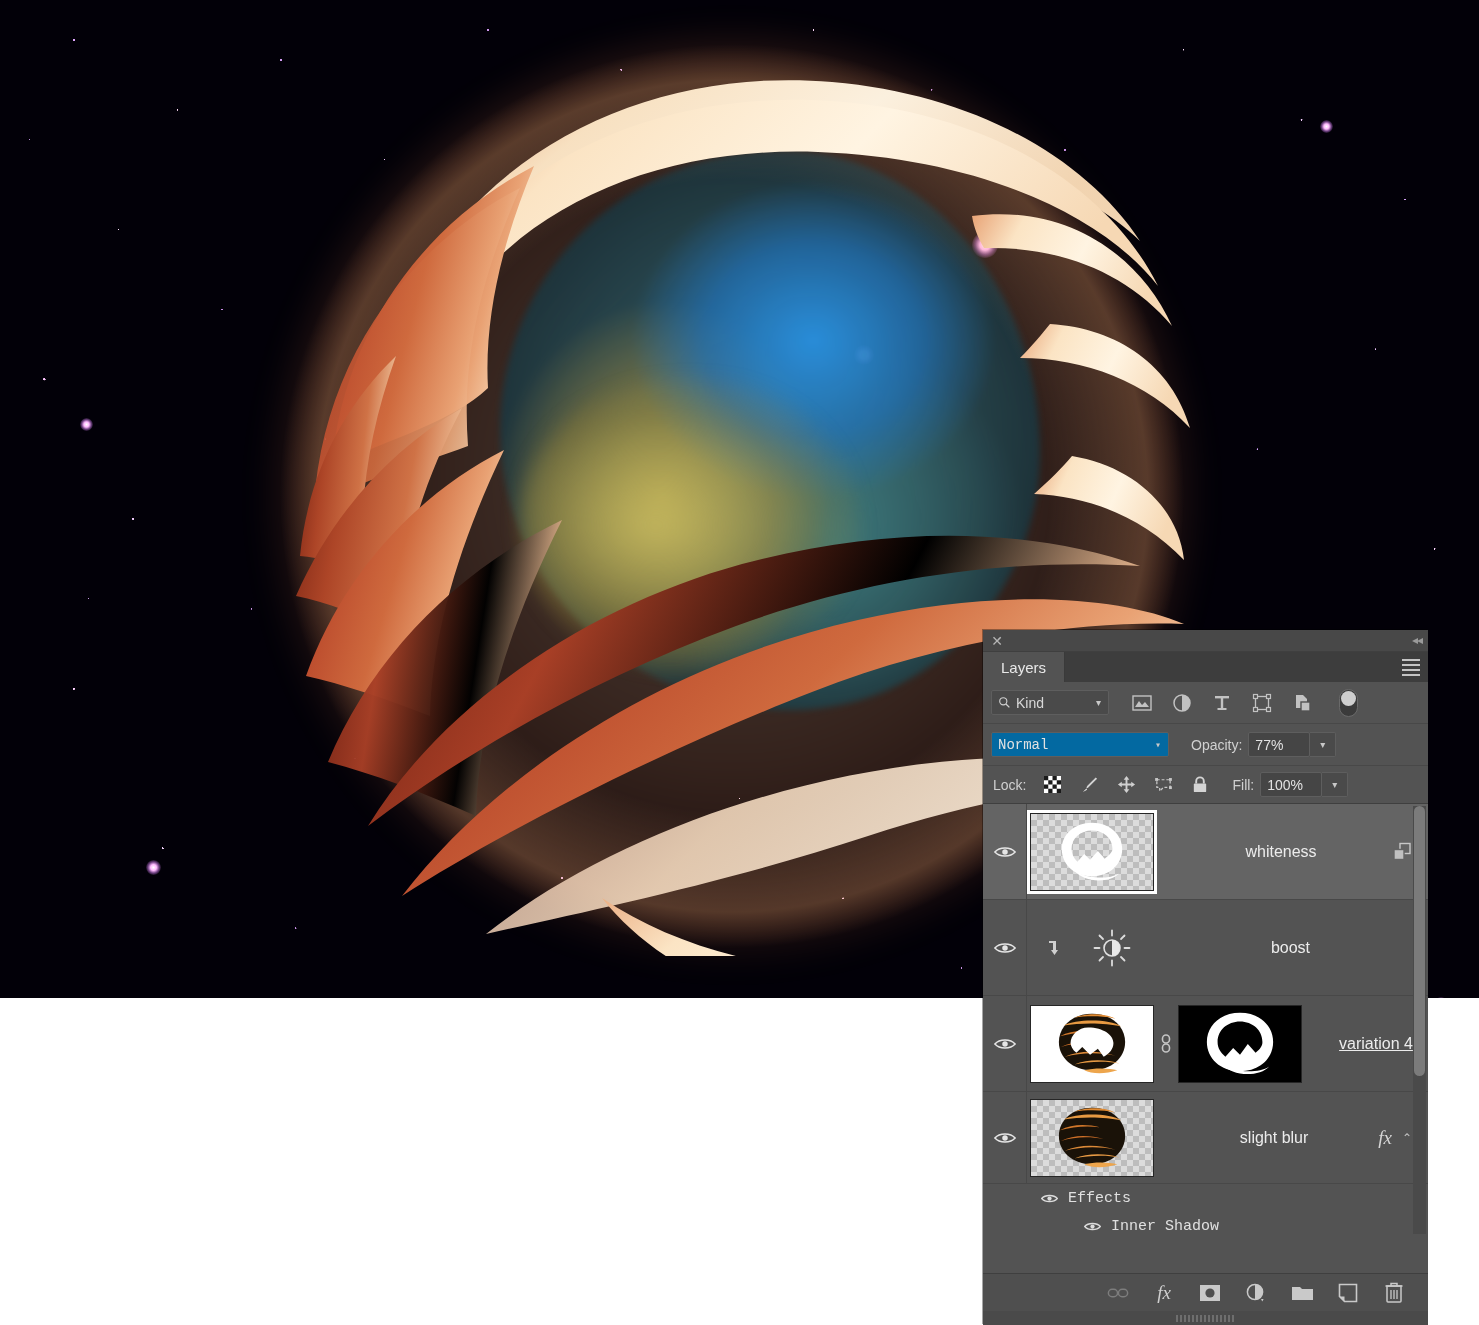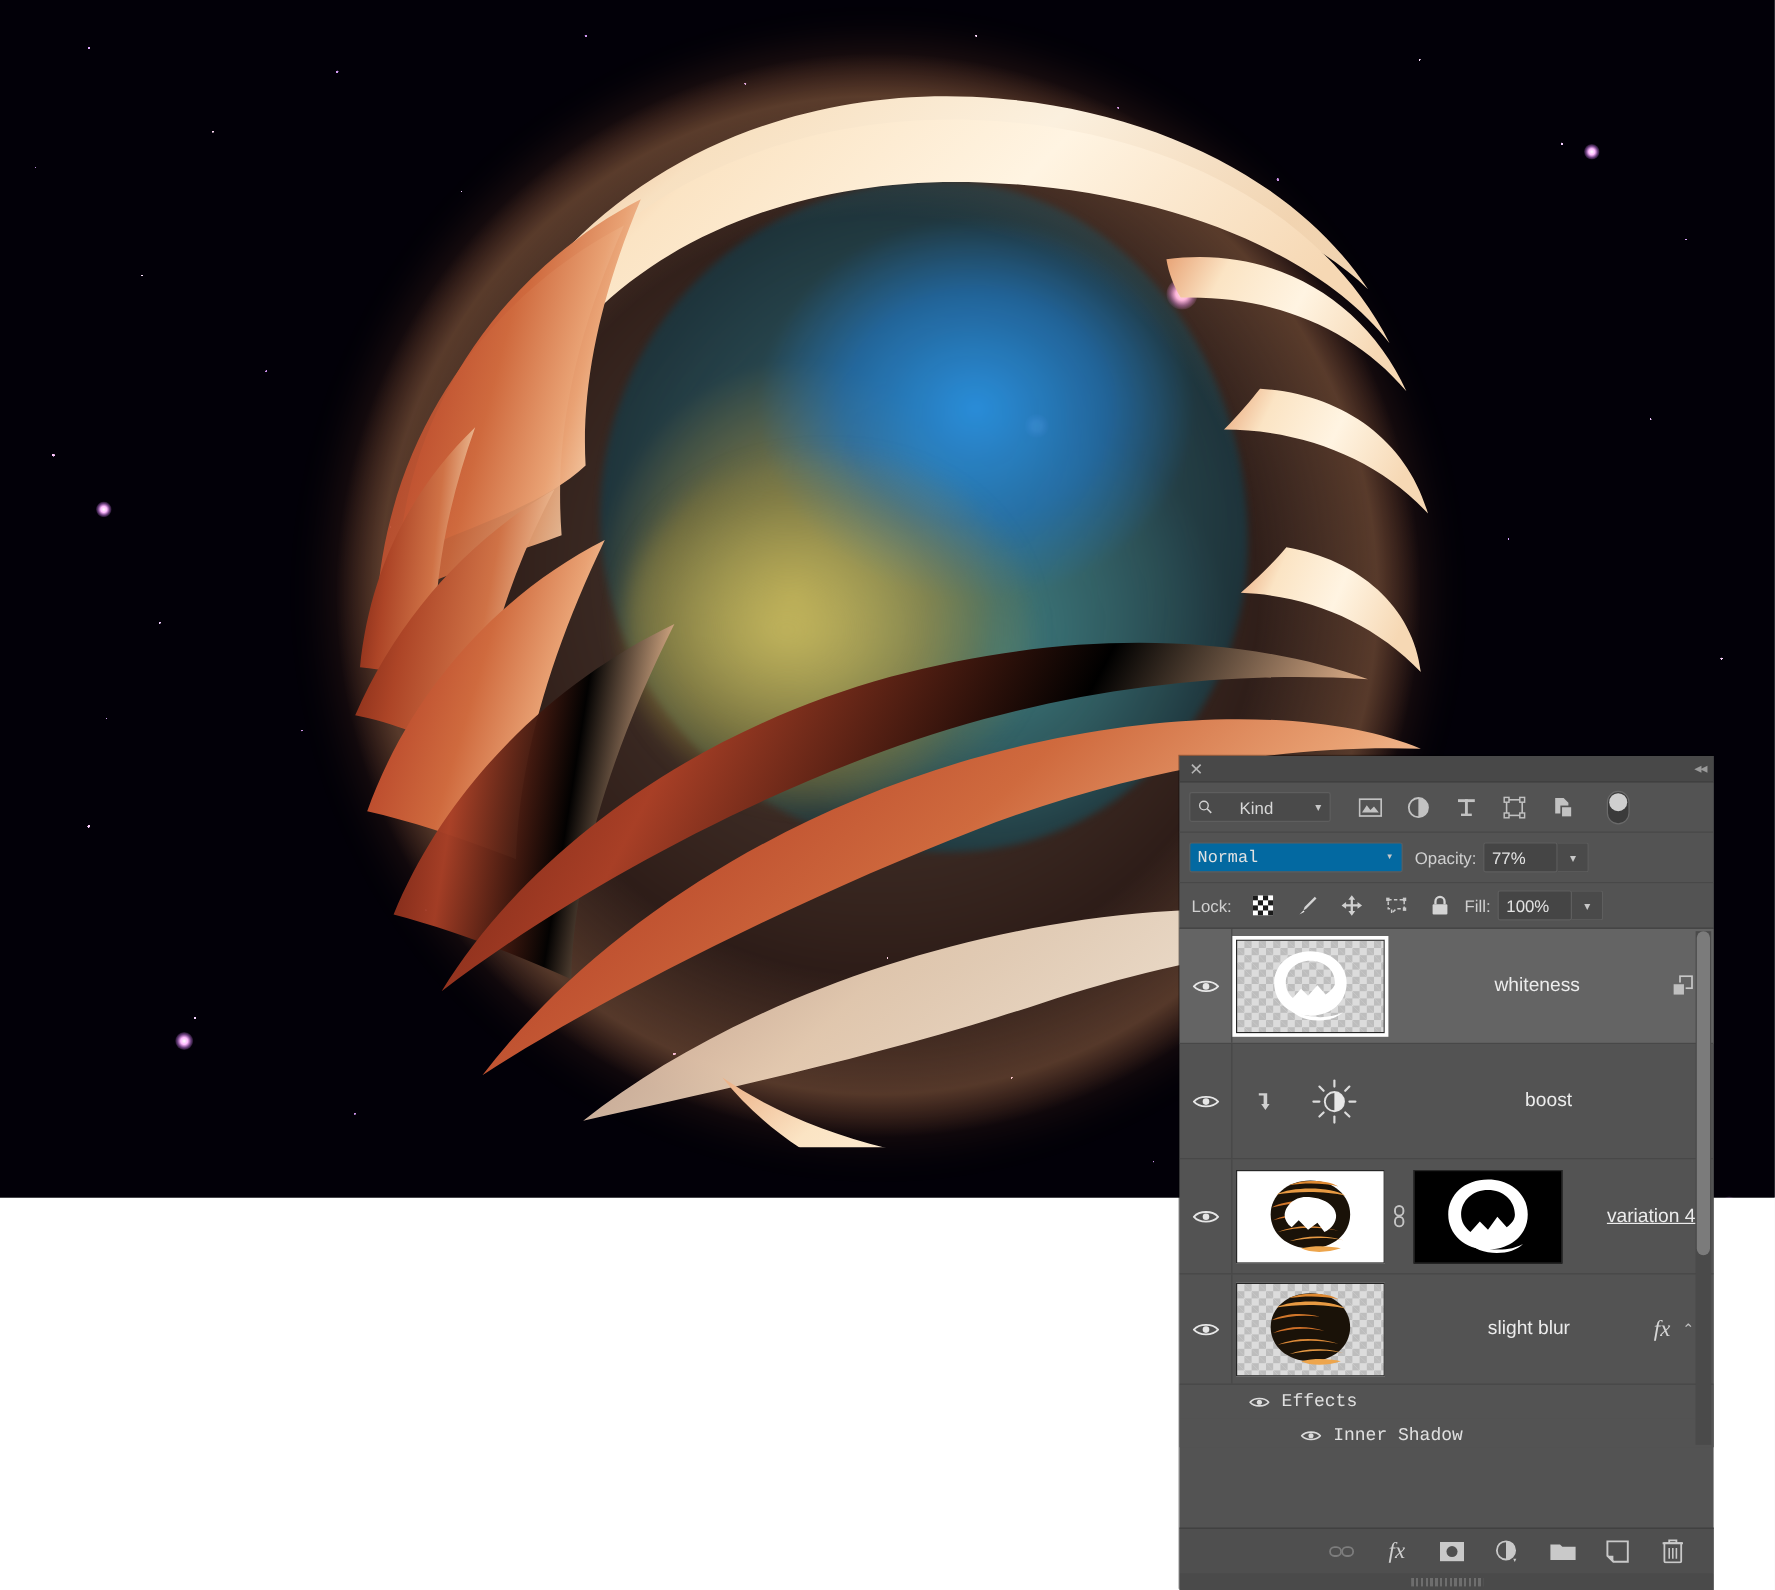--- a/index.html
+++ b/index.html
@@ -129,21 +129,21 @@
     position: absolute; right: 8px; top: 7px; width: 18px; height: 16px; cursor: pointer;
   }
   .panel-menu i { display: block; height: 2px; background: #c4c4c4; margin-bottom: 3px; }
 
   .filterbar {
     height: 42px; background: #535353; display: flex; align-items: center;
     padding: 0 8px; gap: 0; border-bottom: 1px solid #484848;
   }
   .kind-select {
     width: 118px; height: 25px; background: #4a4a4a; border: 1px solid #5e5e5e;
-    border-radius: 2px; display: flex; align-items: center; gap: 22px; padding: 0 6px;
+    border-radius: 2px; display: flex; align-items: center; gap: 5px; padding: 0 6px;
     color: #d8d8d8; font-size: 14px; cursor: pointer; position: relative;
   }
   .kind-select .caret { position: absolute; right: 7px; font-size: 10px; color: #c8c8c8; }
   .filter-icons { display: flex; align-items: center; gap: 18px; margin-left: 22px; }
   .ficon { width: 22px; height: 22px; cursor: pointer; color: #c2c2c2; display: flex; align-items: center; justify-content: center; }
   .pill-toggle {
     width: 19px; height: 28px; border-radius: 10px; background: #3b3b3b;
     border: 1px solid #6a6a6a; position: relative; cursor: pointer; margin-left: 8px;
   }
   .pill-toggle::after {
@@ -154,21 +154,21 @@
   .blendbar {
     height: 42px; background: #535353; display: flex; align-items: center;
     padding: 0 8px; border-bottom: 1px solid #484848;
   }
   .blend-select {
     width: 178px; height: 25px; background: #0369a1; border: 1px solid #5e5e5e;
     border-radius: 2px; display: flex; align-items: center; padding: 0 6px;
     color: #e2e2e2; font-size: 14px; cursor: pointer; position: relative; font-family: Liberation Mono, monospace;
   }
   .blend-select .caret { position: absolute; right: 7px; font-size: 10px; color: #c8c8c8; }
-  .lbl { font-size: 14px; color: #d0d0d0; margin-left: 10px; margin-right: 6px; }
+  .lbl { font-size: 14px; color: #d0d0d0; margin-left: 22px; margin-right: 6px; }
   .numbox {
     width: 62px; height: 25px; background: #454545; border: 1px solid #5e5e5e;
     border-radius: 2px; color: #e2e2e2; font-size: 14px;
     display: flex; align-items: center; padding: 0 6px; cursor: text;
   }
   .numstep {
     width: 26px; height: 25px; background: #4a4a4a; border: 1px solid #5e5e5e;
     border-left: none; border-radius: 0 2px 2px 0;
     display: flex; align-items: center; justify-content: center;
     font-size: 10px; color: #c8c8c8; cursor: pointer;
@@ -355,20 +355,31 @@
   </div>
 </div>
 
 <div class="panel">
 
   <div class="panel-topbar">
     <div class="close-x">✕</div>
     <div class="collapse-chevrons">◂◂</div>
   </div>
 
+  <div class="tabbar">
+    <div class="tab">
+      <span>Layers</span>
+    </div>
+    <div class="panel-menu">
+      <i></i>
+          <i></i>
+          <i></i>
+          <i></i>
+    </div>
+  </div>
 
   <div class="filterbar">
     <div class="kind-select">
       <svg width="13" height="13" viewBox="0 0 16 16">
         <circle cx="6.5" cy="6.5" r="4.4" fill="none" stroke="#d0d0d0" stroke-width="1.4"></circle>
         <line x1="9.8" y1="9.8" x2="14" y2="14" stroke="#d0d0d0" stroke-width="1.6"></line>
       </svg>
       <span>Kind</span>
       <span class="caret">▾</span>
     </div>

